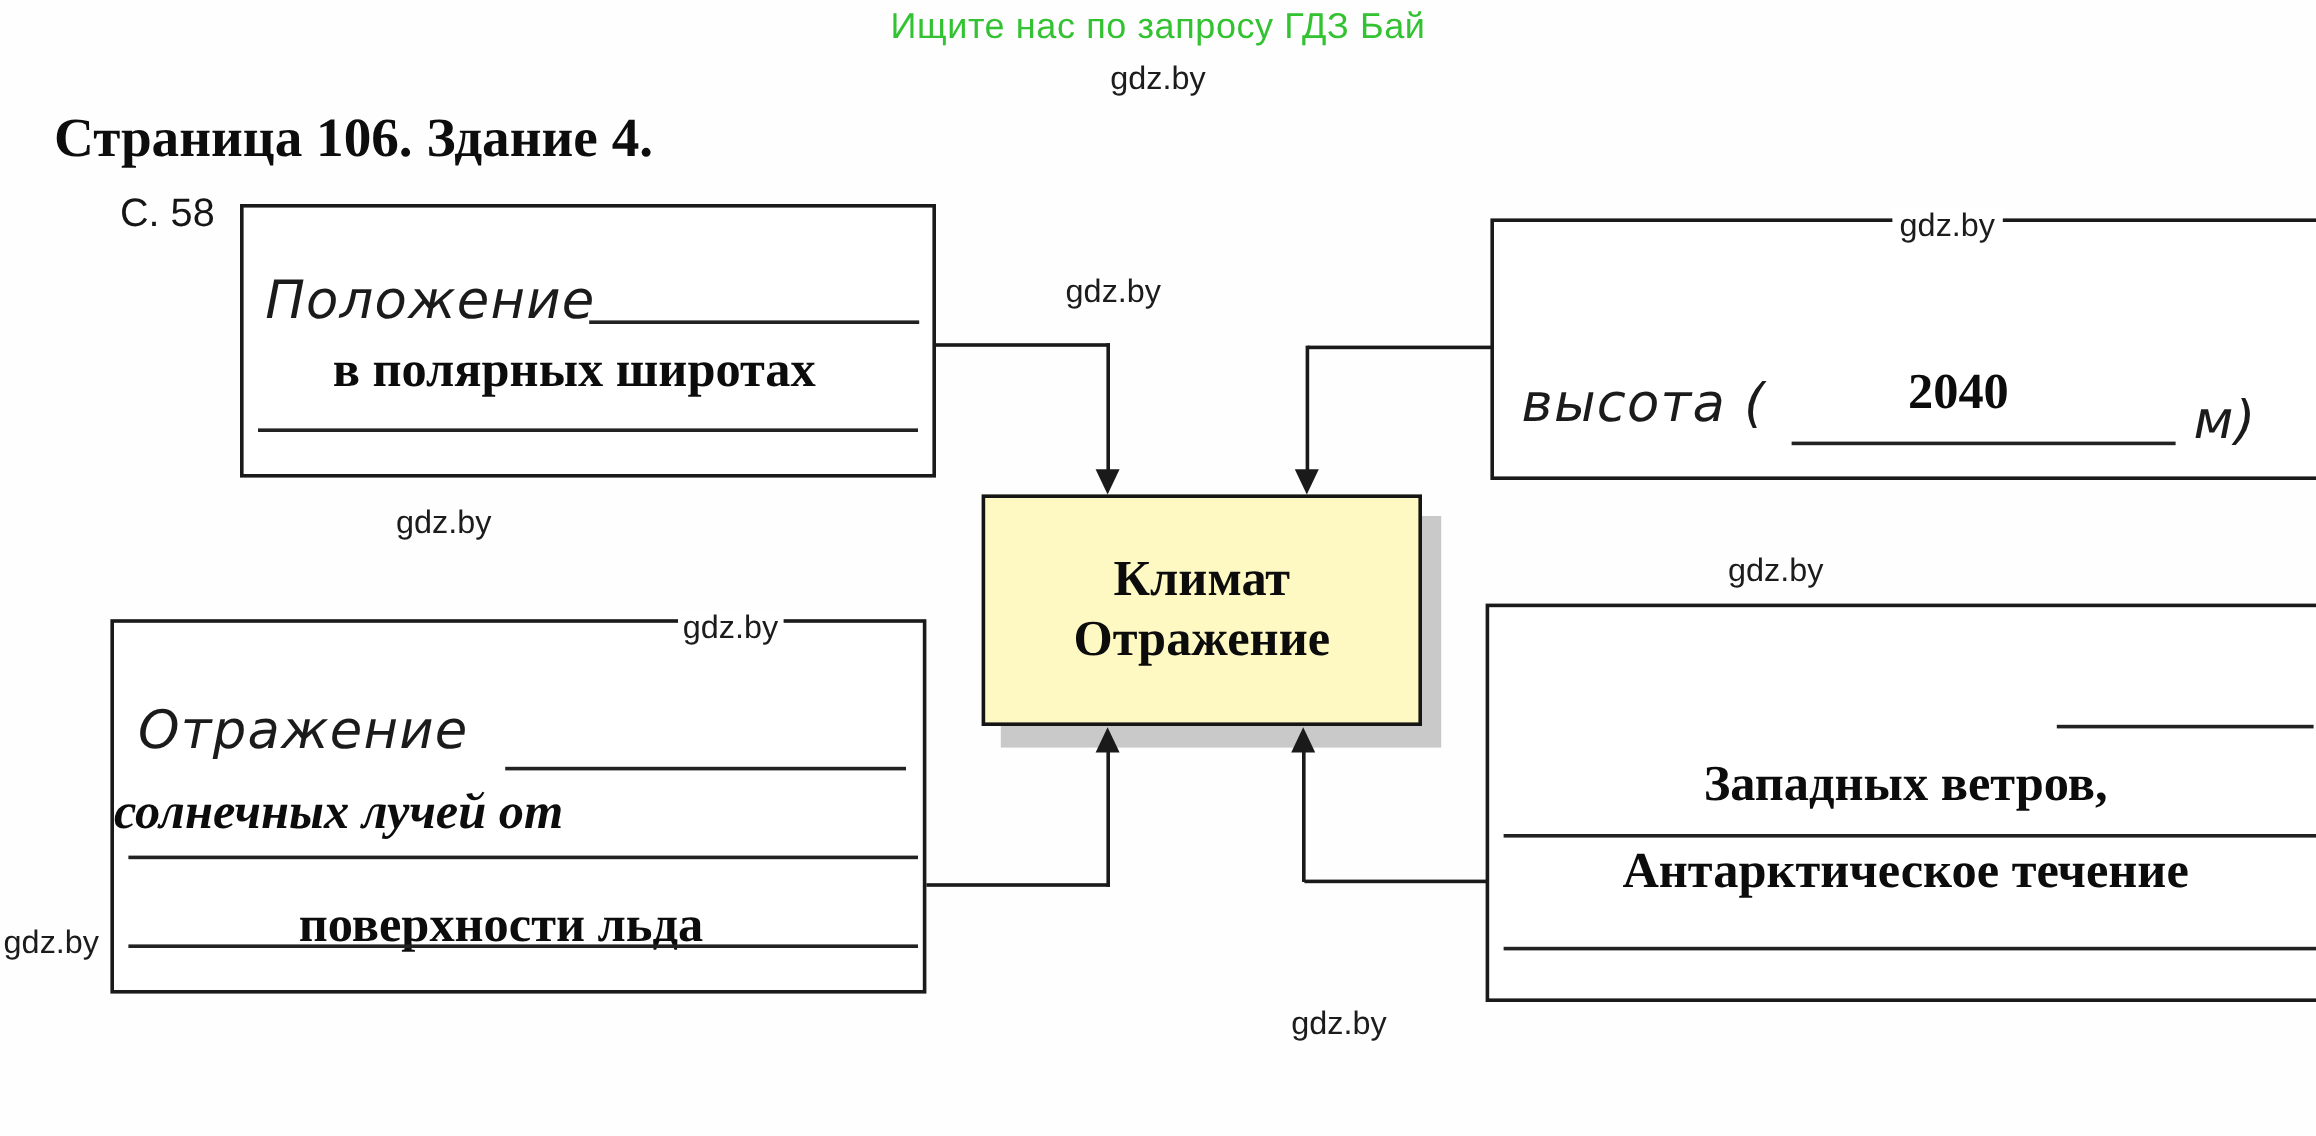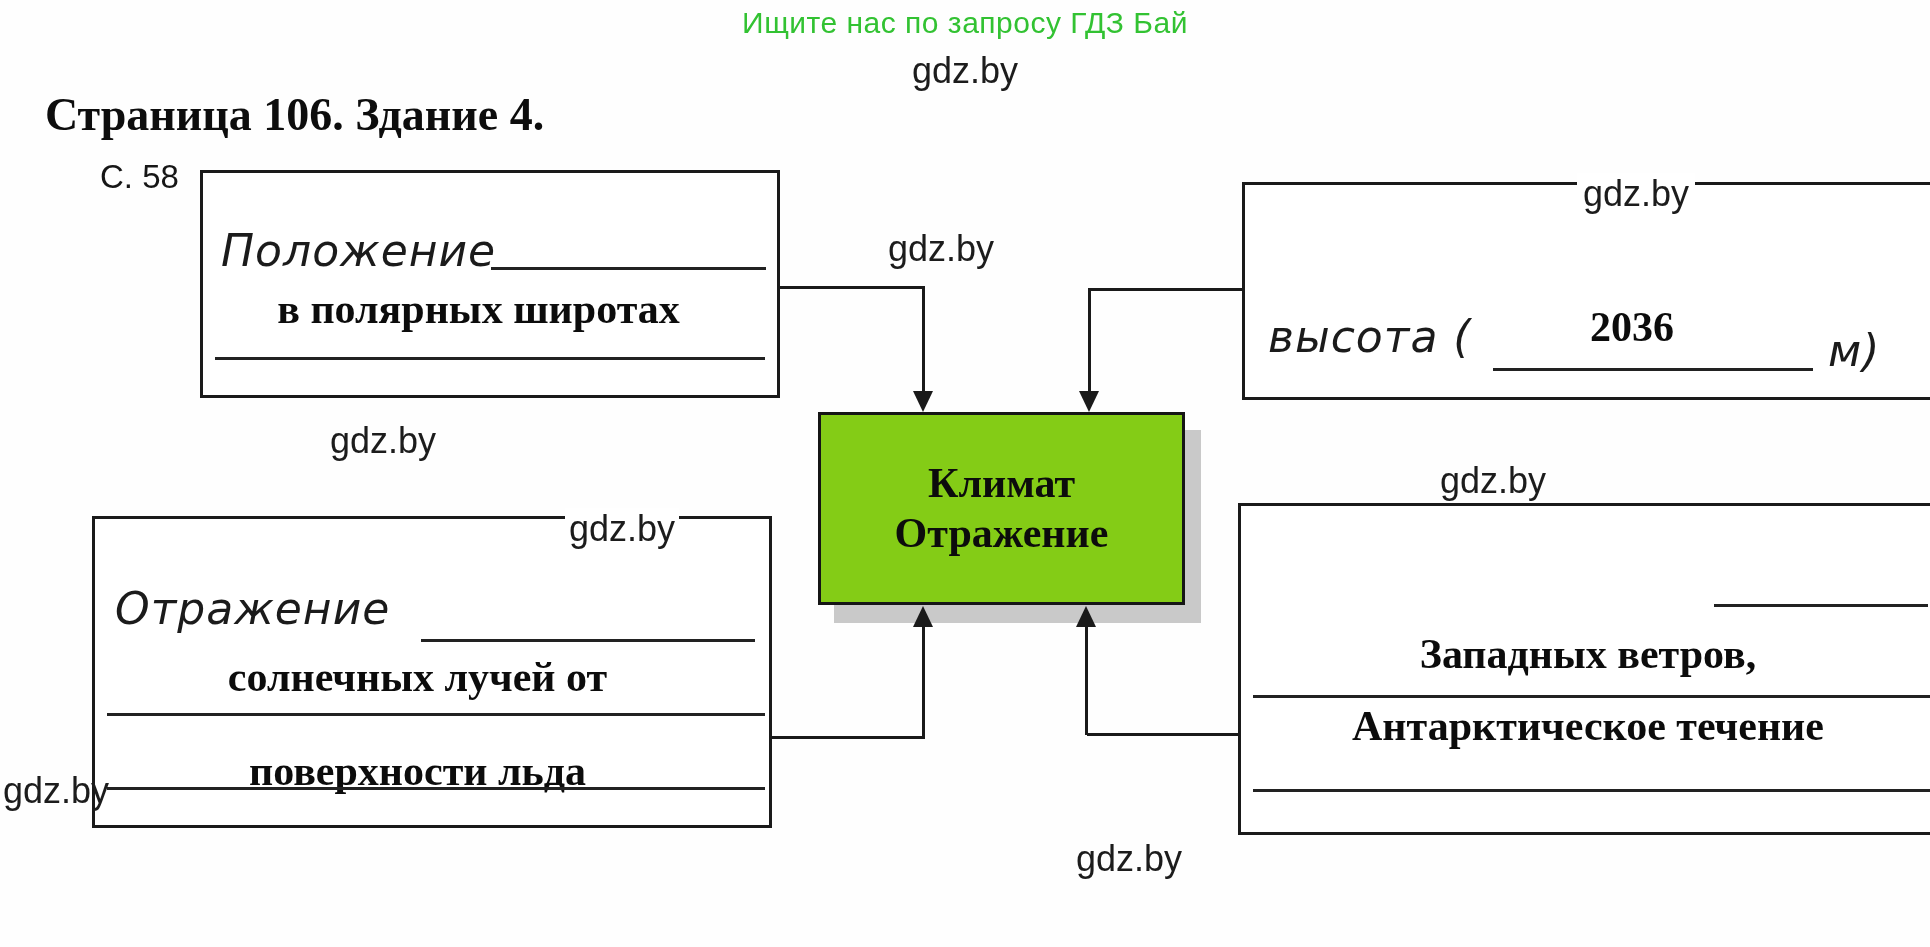--- a/index.html
+++ b/index.html
@@ -2,36 +2,36 @@
 <html><head>
 <meta charset="utf-8">
 <style>
   html,body{margin:0;padding:0;background:#ffffff;}
   #page{position:relative;width:1930px;height:947px;background:#fefefe;overflow:hidden;
         font-family:"Liberation Sans",sans-serif;color:#111;}
 
   
   .promo{position:absolute;left:0;right:0;top:6px;text-align:center;
          font-size:30px;font-weight:500;color:#32c232;letter-spacing:0.5px;}
-  .wm{position:absolute;font-family:"Liberation Sans",sans-serif;font-size:36px;color:#1c1c1c;}
+  .wm{position:absolute;font-family:"Liberation Sans",sans-serif;font-size:27px;color:#1c1c1c;}
   .wm-centered{left:0;right:0;text-align:center;}
   .page-title{position:absolute;left:45px;top:88px;font-family:"Liberation Serif","DejaVu Serif",serif;
               font-weight:700;font-size:46px;color:#0d0d0d;}
   .page-ref{position:absolute;left:100px;top:158px;font-size:33px;color:#161616;}
 
   
   .dbox{position:absolute;border:3px solid #1a1a1a;background:#fff;box-sizing:border-box;}
   .hand{position:absolute;font-family:"DejaVu Sans",sans-serif;font-style:italic;
         font-size:44px;color:#1b1b1b;letter-spacing:1px;white-space:nowrap;}
   .ans{position:absolute;font-family:"Liberation Serif","DejaVu Serif",serif;font-weight:700;
        font-size:42px;color:#0c0c0c;white-space:nowrap;}
   .blank{position:absolute;border-bottom:3px solid #222;height:0;}
 
   .center-box{position:absolute;left:818px;top:412px;width:367px;height:193px;
-              border:3px solid #151515;background:#84cc16;box-sizing:border-box;
+              border:3px solid #151515;background:#fef9c3;box-sizing:border-box;
               box-shadow:16px 18px 0 0 #c9c9c9;display:flex;flex-direction:column;
               justify-content:center;align-items:center;z-index:2;}
   .center-box .line{font-family:"Liberation Serif","DejaVu Serif",serif;font-weight:700;
                     font-size:42px;line-height:1.18;color:#0c0c0c;}
 
   
   .conn{position:absolute;background:#1a1a1a;z-index:3;}
   .arrow-down{position:absolute;width:0;height:0;z-index:3;
               border-left:10px solid transparent;border-right:10px solid transparent;
               border-top:21px solid #1a1a1a;}
@@ -55,34 +55,34 @@
   <div class="dbox" style="left:200px;top:170px;width:580px;height:228px;">
     <div class="hand" style="left:18px;top:52px;">Положение</div>
     <div class="blank" style="left:288px;top:94px;width:275px;"></div>
     <div class="ans" style="left:3px;top:112px;width:545px;text-align:center;">в полярных широтах</div>
     <div class="blank" style="left:12px;top:184px;width:550px;"></div>
   </div>
 
   <div class="dbox" style="left:1242px;top:182px;width:700px;height:218px;">
     <div class="hand" style="left:23px;top:126px;">высота (</div>
     <div class="blank" style="left:248px;top:183px;width:320px;"></div>
-    <div class="ans" style="left:345px;top:118px;">2036</div>
+    <div class="ans" style="left:345px;top:118px;">2040</div>
     <div class="hand" style="left:583px;top:140px;">м)</div>
   </div>
   <div class="wm" style="left:1577px;top:173px;background:#fff;padding:0 6px;">gdz.by</div>
 
   <div class="center-box">
     <div class="line">Климат</div>
     <div class="line">Отражение</div>
   </div>
 
   <div class="dbox" style="left:92px;top:516px;width:680px;height:312px;">
     <div class="hand" style="left:20px;top:64px;">Отражение</div>
     <div class="blank" style="left:326px;top:120px;width:334px;"></div>
-    <div class="ans" style="left:0;top:134px;width:645px;text-align:center;">солнечных лучей от</div>
+    <div class="ans" style="left:0;top:134px;width:645px;font-style:italic;">солнечных лучей от</div>
     <div class="blank" style="left:12px;top:194px;width:658px;"></div>
     <div class="ans" style="left:0;top:228px;width:645px;text-align:center;">поверхности льда</div>
     <div class="blank" style="left:12px;top:268px;width:658px;"></div>
   </div>
   <div class="wm" style="left:565px;top:508px;background:#fff;padding:0 4px;">gdz.by</div>
 
   <div class="dbox" style="left:1238px;top:503px;width:700px;height:332px;">
     <div class="blank" style="left:473px;top:98px;width:214px;"></div>
     <div class="ans" style="left:0;top:124px;width:694px;text-align:center;">Западных ветров,</div>
     <div class="blank" style="left:12px;top:189px;width:678px;"></div>

